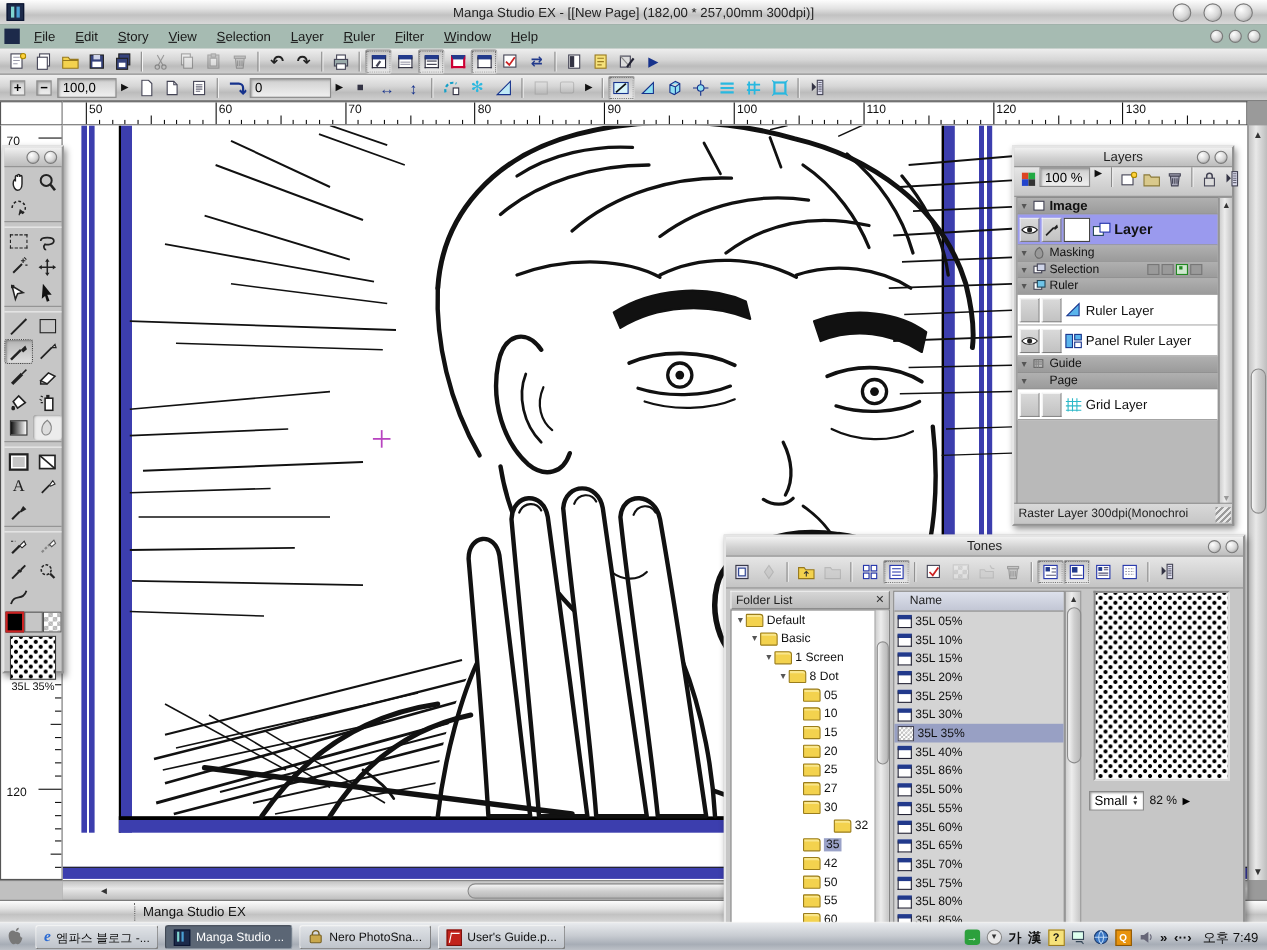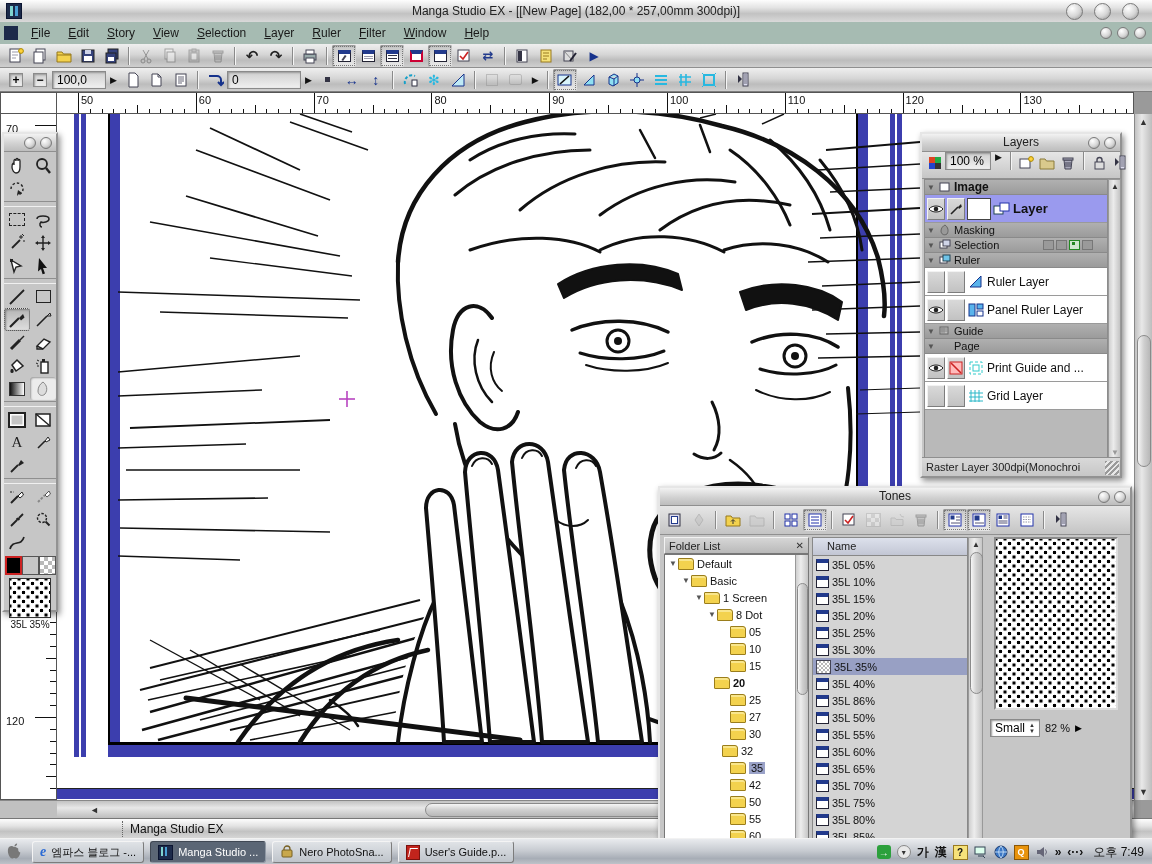--- a/index.html
+++ b/index.html
@@ -1253,45 +1253,20 @@
             </svg>
           </span>
           <span style="">Guide</span>
         </div>
         <div class="lgroup">
           <span class="tri">▼</span>
           <span style="width:12px"></span>
           <span style="">Page</span>
         </div>
         <div class="lrow">
-          <span class="lbtn">
-            <span class="ic">
-              <svg width="16" height="12" viewBox="0 0 16 12">
-                <path d="M1 6 C4 2 12 2 15 6 C12 10 4 10 1 6 Z" fill="#fff" stroke="#222"></path>
-                <circle cx="8" cy="6" r="2.3" fill="#222"></circle>
-              </svg>
-            </span>
-          </span>
-          <span class="lbtn">
-            <span class="ic">
-              <svg width="16" height="16" viewBox="0 0 16 16">
-                <rect x="2" y="2" width="12" height="12" fill="#fbb" stroke="#c22"></rect>
-                <line x1="3" y1="3" x2="13" y2="13" stroke="#c22" stroke-width="1.6"></line>
-              </svg>
-            </span>
-          </span>
-          <span class="ic">
-            <svg width="18" height="16" viewBox="0 0 18 16">
-              <rect x="3" y="2" width="12" height="12" fill="#fff" stroke="#3cc" stroke-dasharray="3 2"></rect>
-              <rect x="6" y="5" width="6" height="6" fill="none" stroke="#3cc"></rect>
-            </svg>
-          </span>
-          <span class="llabel" style="">Print Guide and ...</span>
-        </div>
-        <div class="lrow">
           <span class="lbtn"></span>
           <span class="lbtn"></span>
           <span class="ic">
             <svg width="18" height="16" viewBox="0 0 18 16">
               <path d="M4 2v12M8 2v12M12 2v12M2 5h14M2 9h14M2 13h14" stroke="#2cb8c8"></path>
             </svg>
           </span>
           <span class="llabel" style="">Grid Layer</span>
         </div>
       </div>
@@ -1476,41 +1451,41 @@
           <div class="tree-row" style="padding-left: 56px;">
             <span class="tri"></span>
             <span class="folder-ic"></span>
             <span style="">10</span>
           </div>
           <div class="tree-row" style="padding-left: 56px;">
             <span class="tri"></span>
             <span class="folder-ic"></span>
             <span style="">15</span>
           </div>
-          <div class="tree-row" style="padding-left: 40px; font-weight: bold;">
+          <div class="tree-row" style="padding-left: 56px;">
             <span class="tri"></span>
             <span class="folder-ic"></span>
             <span style="">20</span>
           </div>
           <div class="tree-row" style="padding-left: 56px;">
             <span class="tri"></span>
             <span class="folder-ic"></span>
             <span style="">25</span>
           </div>
           <div class="tree-row" style="padding-left: 56px;">
             <span class="tri"></span>
             <span class="folder-ic"></span>
             <span style="">27</span>
           </div>
           <div class="tree-row" style="padding-left: 56px;">
             <span class="tri"></span>
             <span class="folder-ic"></span>
             <span style="">30</span>
           </div>
-          <div class="tree-row" style="padding-left: 48px;">
+          <div class="tree-row" style="padding-left: 84px;">
             <span class="tri"></span>
             <span class="folder-ic"></span>
             <span style="">32</span>
           </div>
           <div class="tree-row" style="padding-left: 56px;">
             <span class="tri"></span>
             <span class="folder-ic"></span>
             <span style="background:#9aa2c8;padding:0 2px">35</span>
           </div>
           <div class="tree-row" style="padding-left: 56px;">

